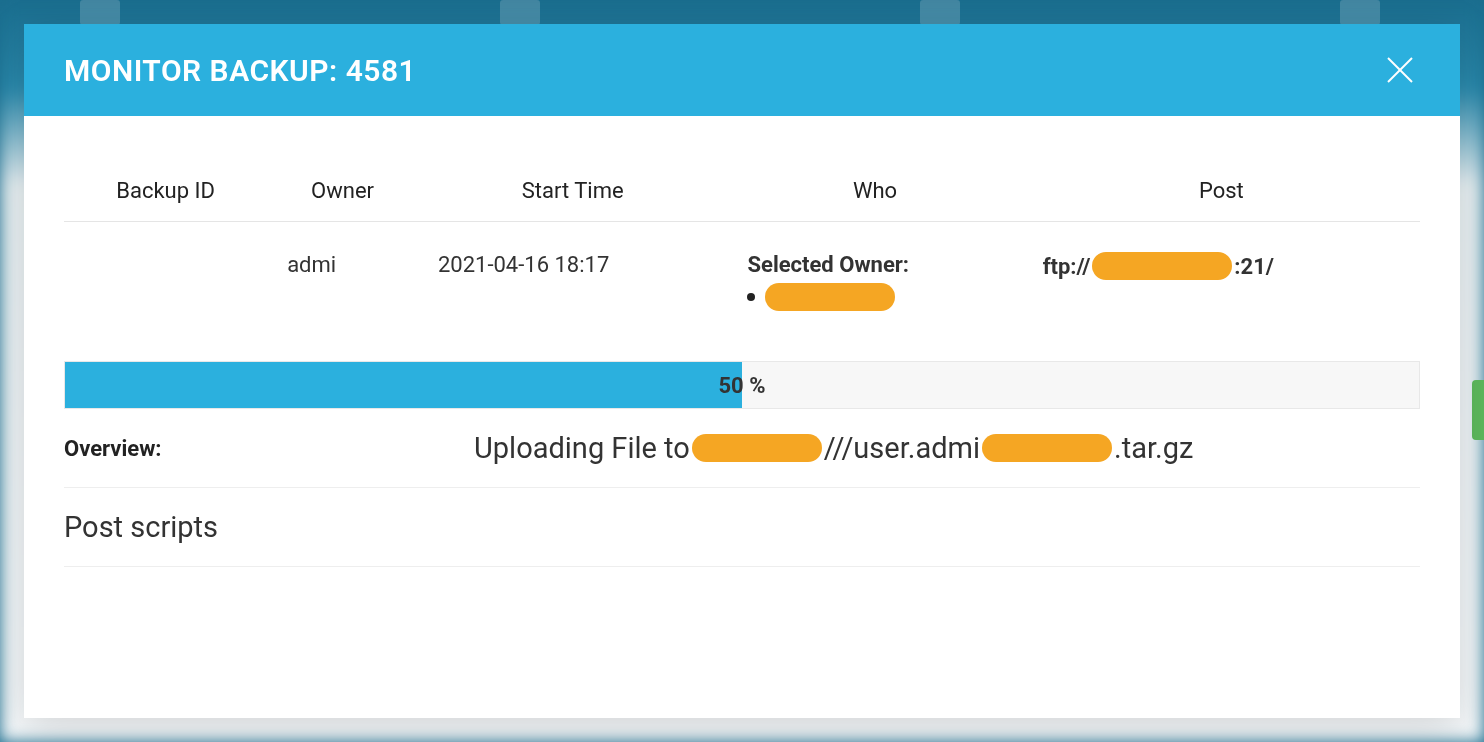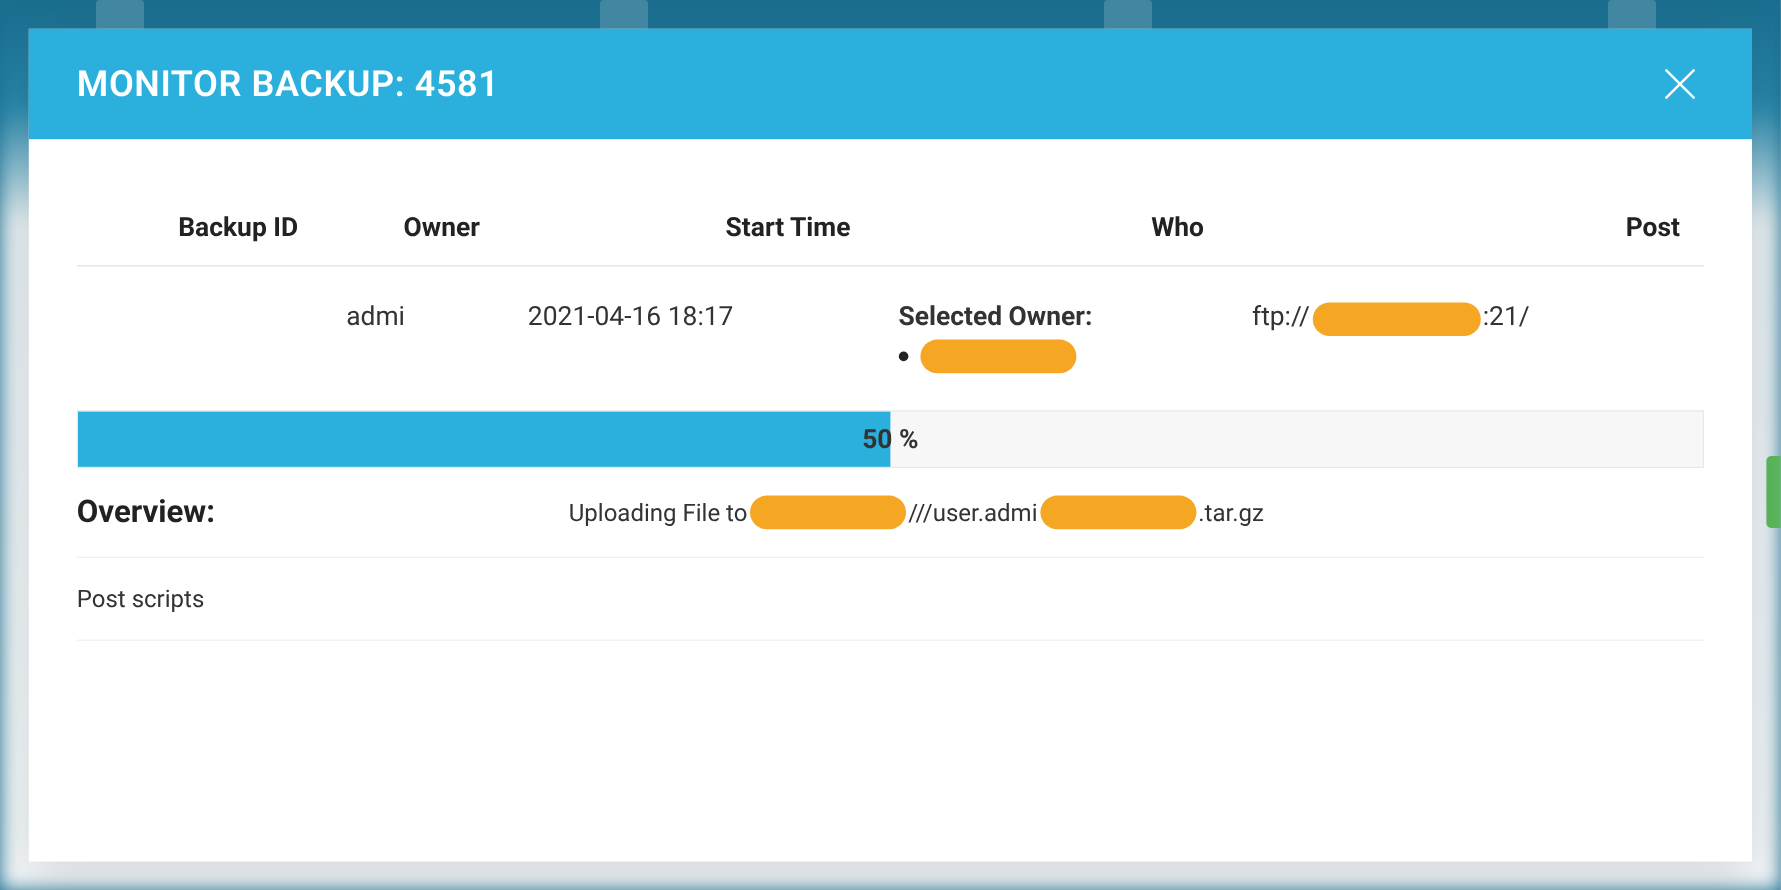--- a/index.html
+++ b/index.html
@@ -88,23 +88,23 @@
     .modal-body {
       padding: 50px 40px 30px 40px;
       flex: 1;
       color: #333;
     }
     .info-table {
       width: 100%;
       border-collapse: collapse;
     }
     .info-table th {
-      text-align: right;
-      font-size: 22px;
-      font-weight: 700;
+      text-align: center;
+      font-size: 22px;
+      font-weight: 400;
       color: #222;
       padding: 12px 20px 18px 20px;
       border-bottom: 1px solid #e5e5e5;
     }
     .info-table td {
       font-size: 22px;
       color: #333;
       padding: 30px 20px 30px 20px;
       vertical-align: top;
     }
@@ -131,25 +131,26 @@
       background: #f5a623;
       border-radius: 16px;
       height: 28px;
       vertical-align: middle;
     }
     .redact-sm { width: 130px; }
     .redact-md { width: 140px; }
     .redact-lg { width: 130px; }
     .where-cell {
       display: flex;
-      align-items: flex-start;
+      align-items: center;
       flex-wrap: nowrap;
+      font-weight: bold;
     }
     .progress-wrap {
-      margin-top: 1px;
+      margin-top: 20px;
       background: #f7f7f7;
       border: 1px solid #e8e8e8;
       height: 48px;
       position: relative;
       display: flex;
       align-items: center;
       justify-content: center;
     }
     .progress-fill {
       position: absolute;
@@ -168,28 +169,28 @@
     .kv-row {
       display: flex;
       padding: 22px 0;
       border-bottom: 1px solid #eee;
       align-items: center;
     }
     .kv-row:last-of-type {
       border-bottom: 1px solid #eee;
     }
     .kv-label {
-      font-size: 26px;
+      font-size: 22px;
       font-weight: 700;
       color: #222;
       width: 410px;
       flex-shrink: 0;
     }
     .kv-value {
-      font-size: 20px;
+      font-size: 29px;
       color: #333;
       display: flex;
       align-items: center;
       flex-wrap: wrap;
     }
     .status-line {
       font-size: 22px;
       color: #333;
       padding: 26px 0 0 0;
     }

